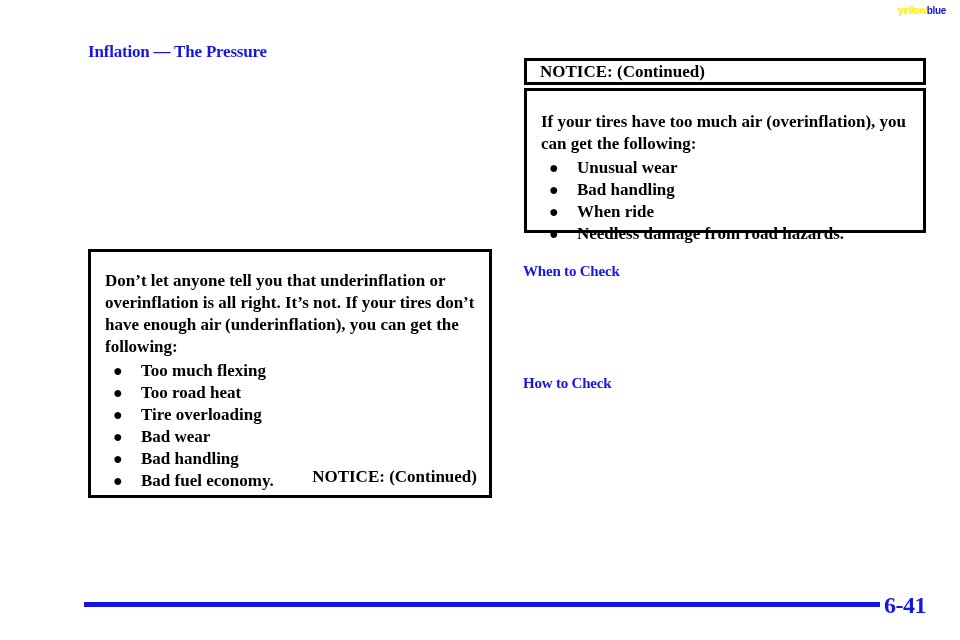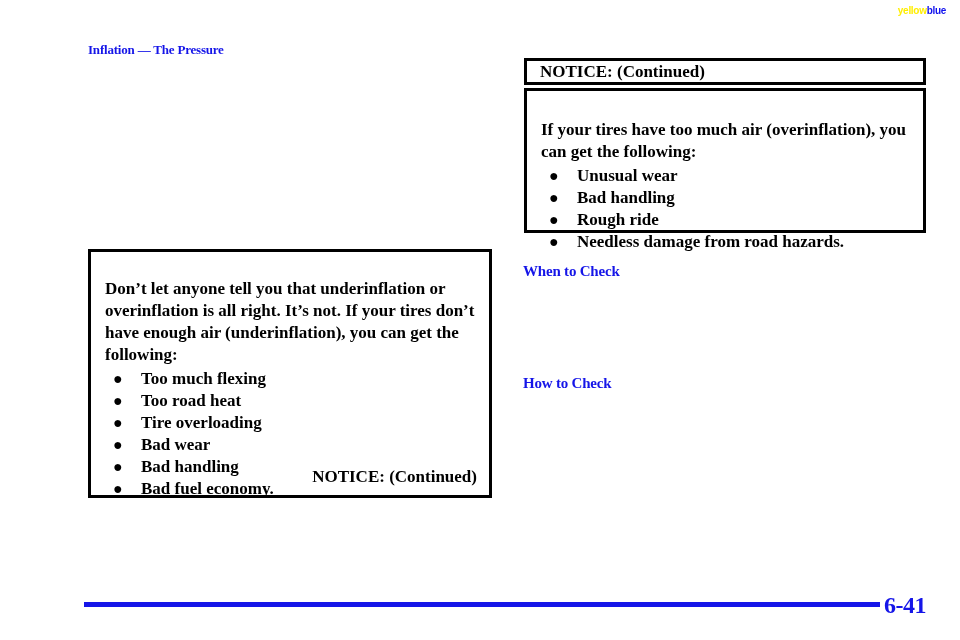--- a/index.html
+++ b/index.html
@@ -48,21 +48,21 @@
     white-space: nowrap;
   }
 
   
   .h1-blue {
     position: absolute;
     left: 88px;
     top: 42px;
     font-family: "Liberation Serif", "DejaVu Serif", serif;
     font-weight: bold;
-    font-size: 13px;
+    font-size: 17px;
     color: #1515e8;
     letter-spacing: -0.2px;
     white-space: nowrap;
   }
   .h2-blue {
     position: absolute;
     font-family: "Liberation Serif", "DejaVu Serif", serif;
     font-weight: bold;
     font-size: 15px;
     color: #1515e8;
@@ -118,21 +118,21 @@
     height: 145px;
     padding: 12px 14px 8px 14px;
   }
 
   .notice-para {
     font-family: "Liberation Serif", "DejaVu Serif", serif;
     font-weight: bold;
     font-size: 17px;
     line-height: 22px;
     color: #000000;
-    margin: 16px 0 2px 0;
+    margin: 8px 0 2px 0;
   }
 
   ul.notice-list {
     list-style: none;
     margin: 0;
     padding: 0;
   }
   ul.notice-list li {
     position: relative;
     font-family: "Liberation Serif", "DejaVu Serif", serif;
@@ -207,21 +207,21 @@
 
   <div class="notice-header-bar" id="notice-right-header">
     <span class="notice-title">NOTICE: (Continued)</span>
   </div>
 
   <div class="notice-box" id="notice-right-body">
     <p class="notice-para">If your tires have too much air (overinflation), you can get the following:</p>
     <ul class="notice-list">
       <li><span class="bullet">●</span><span>Unusual wear</span></li>
       <li><span class="bullet">●</span><span>Bad handling</span></li>
-      <li><span class="bullet">●</span><span>Rough ride</span></li>
+      <li><span class="bullet">●</span><span>When ride</span></li>
       <li><span class="bullet">●</span><span>Needless damage from road hazards.</span></li>
     </ul>
   </div>
 
   <div class="h2-blue" id="when-to-check">When to Check</div>
   <div class="h2-blue" id="how-to-check">How to Check</div>
 
   <div class="footer-rule"></div>
   <div class="page-number">6-41</div>
 

